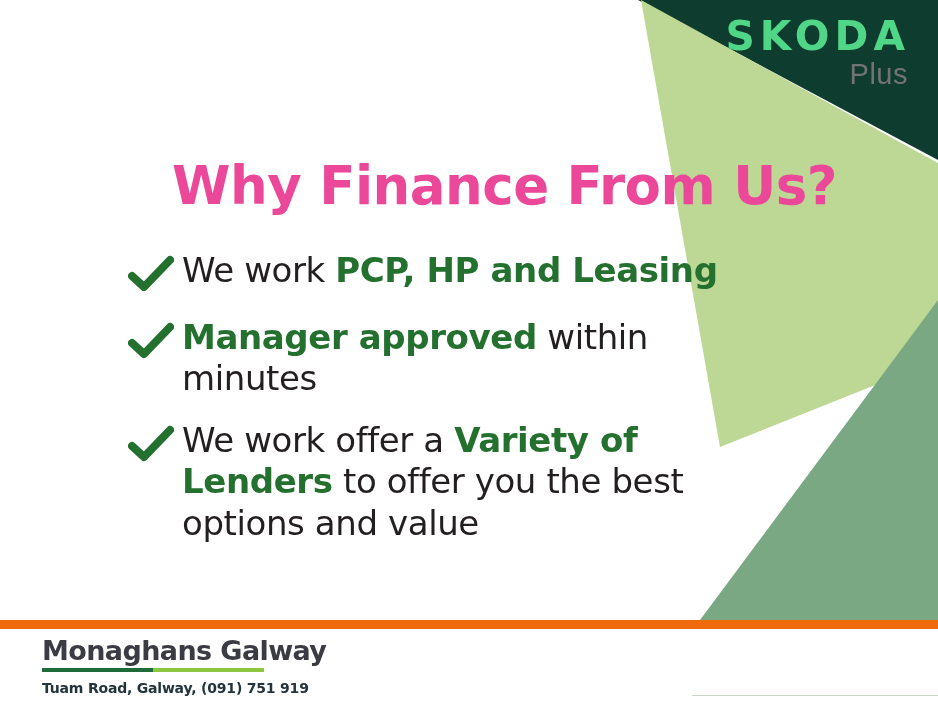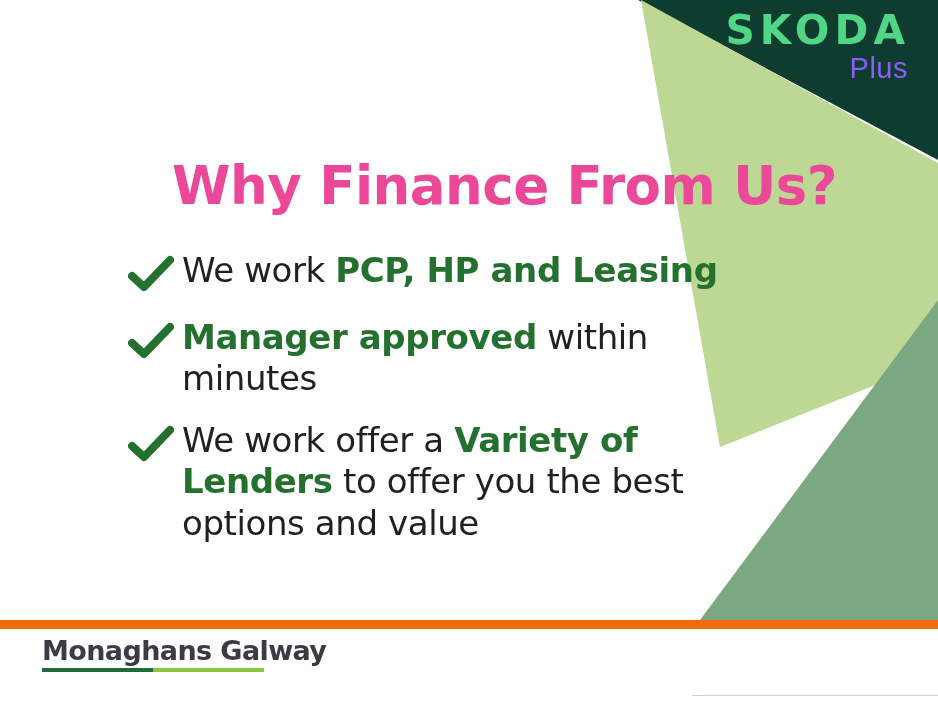--- a/index.html
+++ b/index.html
@@ -24,21 +24,21 @@
     position: absolute;
     inset: 0;
     width: 938px;
     height: 704px;
     pointer-events: none;
   }
 
   
   .brand-block {
     position: absolute;
-    top: 10px;
+    top: 16px;
     right: 28px;
     text-align: right;
     line-height: 1;
   }
   .brand-wordmark {
     display: block;
     font-size: 40px;
     font-weight: 700;
     letter-spacing: 5px;
     color: #4FD687;
@@ -46,21 +46,21 @@
     transform: scaleX(1.02);
     transform-origin: right center;
   }
   .brand-sub {
     display: block;
     margin-top: 4px;
     margin-right: 2px;
     font-size: 29px;
     font-weight: 400;
     letter-spacing: 0.5px;
-    color: #8b5cf6;
+    color: #737373;
     font-family: "Liberation Sans", sans-serif;
     text-align: right;
   }
 
   
   .headline {
     position: absolute;
     left: 172px;
     top: 155px;
     margin: 0;
@@ -196,17 +196,18 @@
         </svg>
         <div class="benefit-text"><span>We work offer a </span><span class="hi">Variety of Lenders</span><span> to offer you the best options and value</span></div>
       </li>
     </ul>
 
   <div class="orange-bar"></div>
 
   <div class="dealer-block">
     <p class="dealer-name">Monaghans Galway</p>
     <span class="dealer-underline"></span>
+    <p class="dealer-address">Tuam Road, Galway, (091) 751 919</p>
   </div>
 
   <div class="footer-rule"></div>
 
 </div>
 
 </body></html>

